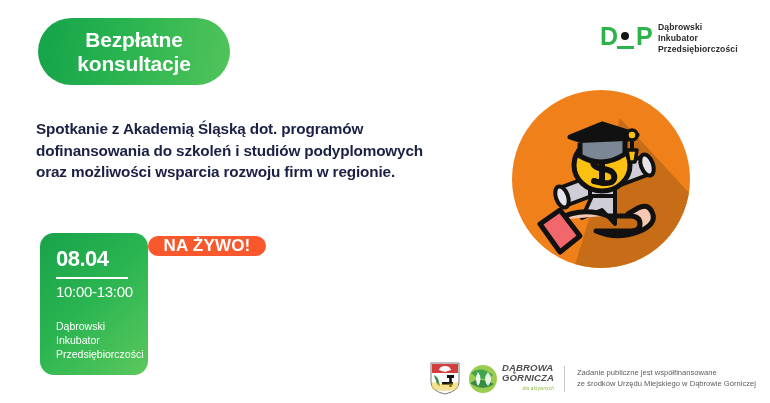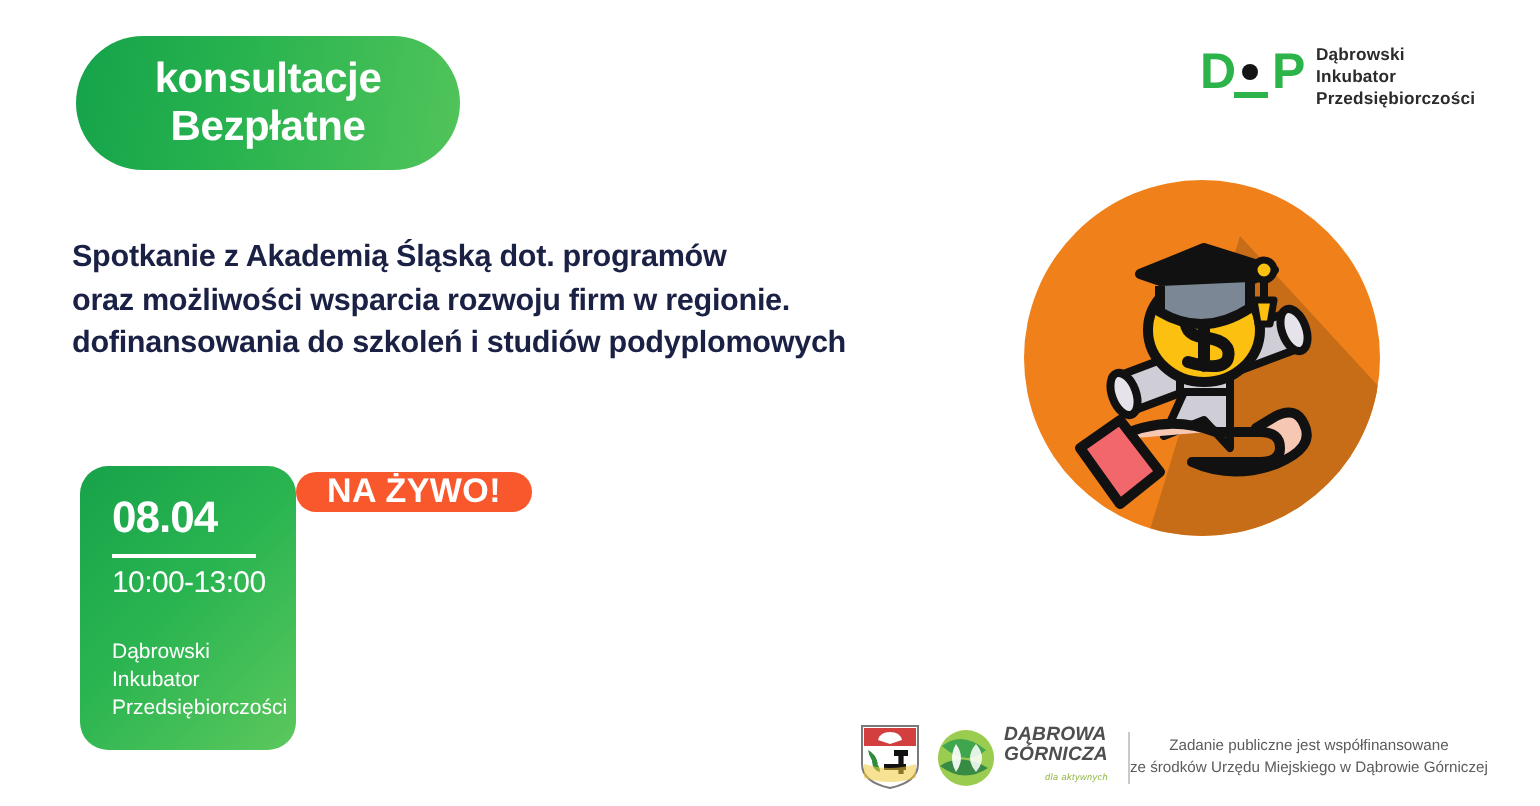--- a/index.html
+++ b/index.html
@@ -64,37 +64,37 @@
   
   .footer{position:absolute;left:430px;top:362px;display:flex;align-items:center;}
   .crest{width:30px;height:33px;}
   .dg-logo{margin-left:8px;display:flex;align-items:center;}
   .dg-mark{width:30px;height:30px;}
   .dg-words{margin-left:4px;color:#5f9c35;font-weight:bold;font-size:9.6px;line-height:10.4px;letter-spacing:0.1px;font-style:italic;}
   .dg-words .w1{color:#4e4e4e;}
   .dg-words .w2{color:#4e4e4e;}
   .dg-words .w3{color:#8fb83f;font-size:4.6px;font-weight:normal;text-align:right;letter-spacing:0.2px;}
   .fdiv{margin-left:10px;width:1px;height:26px;background:#c9c9c9;}
-  .fnote{margin-left:0;color:#5c5c5c;font-size:7.6px;line-height:10.4px;text-align:center;}
+  .fnote{margin-left:12px;color:#5c5c5c;font-size:7.6px;line-height:10.4px;}
   .fnote span{display:block;}
 </style>
 </head>
 <body>
 
 <div id="banner">
 
   <div class="pill">
+    <span>Bezpłatne</span>
     <span>konsultacje</span>
-    <span>Bezpłatne</span>
   </div>
 
   <div class="headline">
     <span>Spotkanie z Akademią Śląską dot. programów</span>
+    <span>dofinansowania do szkoleń i studiów podyplomowych</span>
     <span>oraz możliwości wsparcia rozwoju firm w regionie.</span>
-    <span>dofinansowania do szkoleń i studiów podyplomowych</span>
   </div>
 
   <div class="datecard">
     <div class="dc-date">08.04</div>
     <div class="dc-rule"></div>
     <div class="dc-time">10:00-13:00</div>
     <div class="dc-org">
       <span>Dąbrowski</span>
       <span>Inkubator</span>
       <span>Przedsiębiorczości</span>

